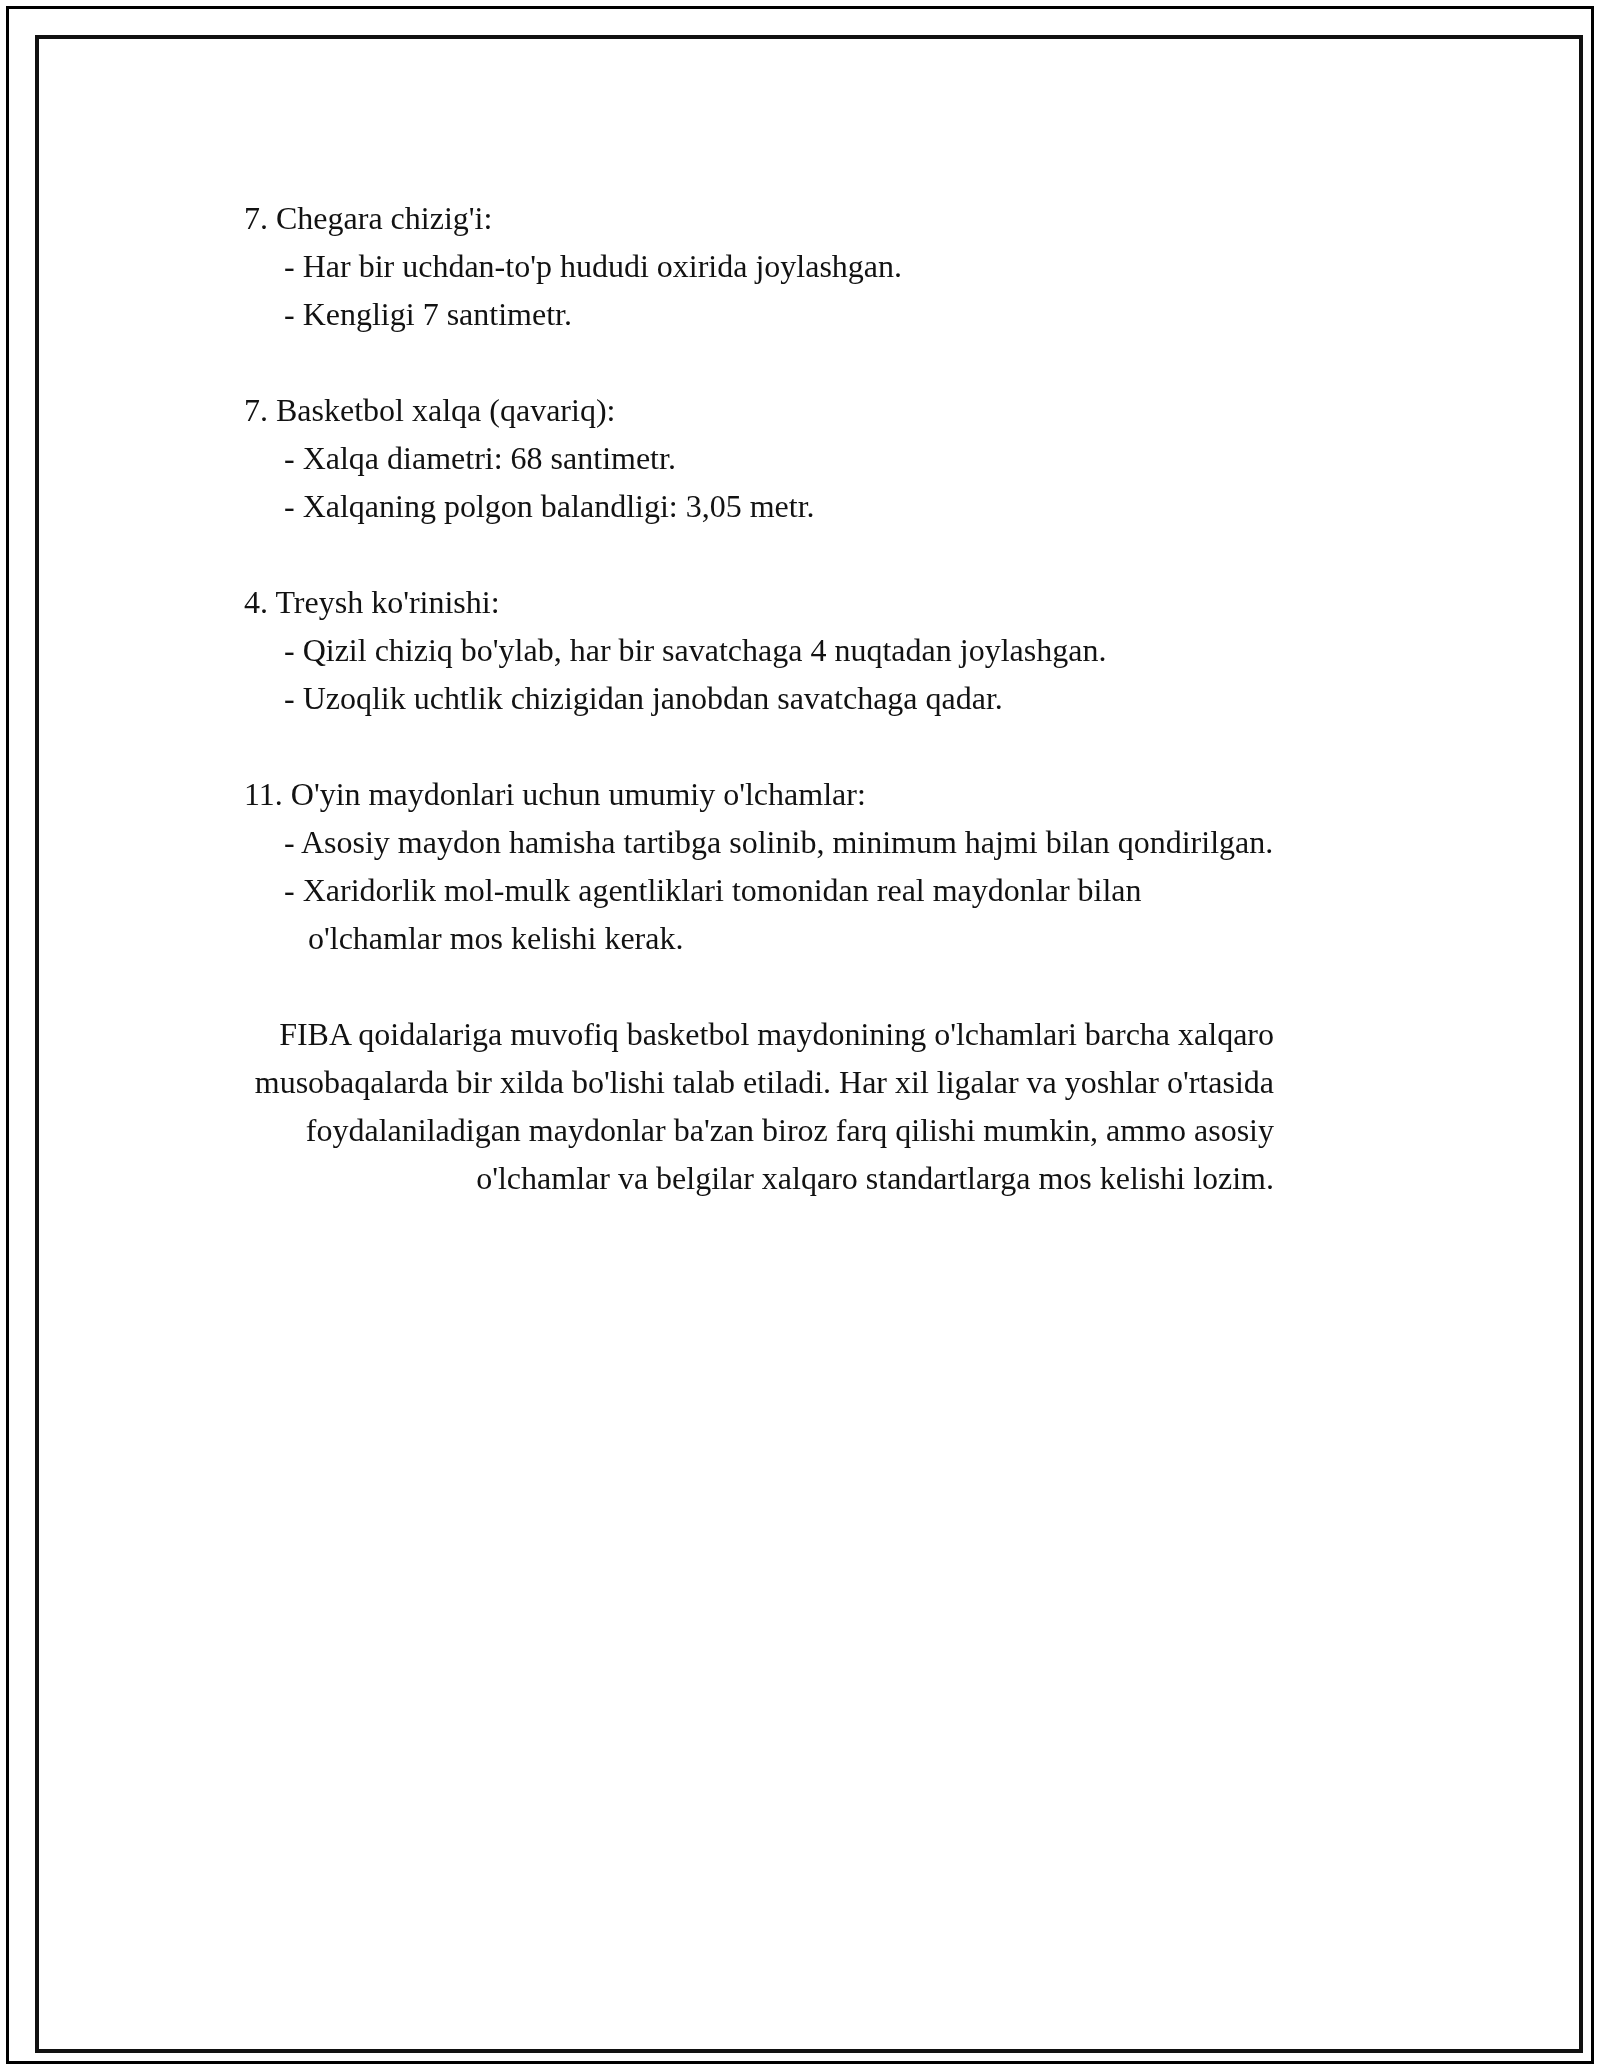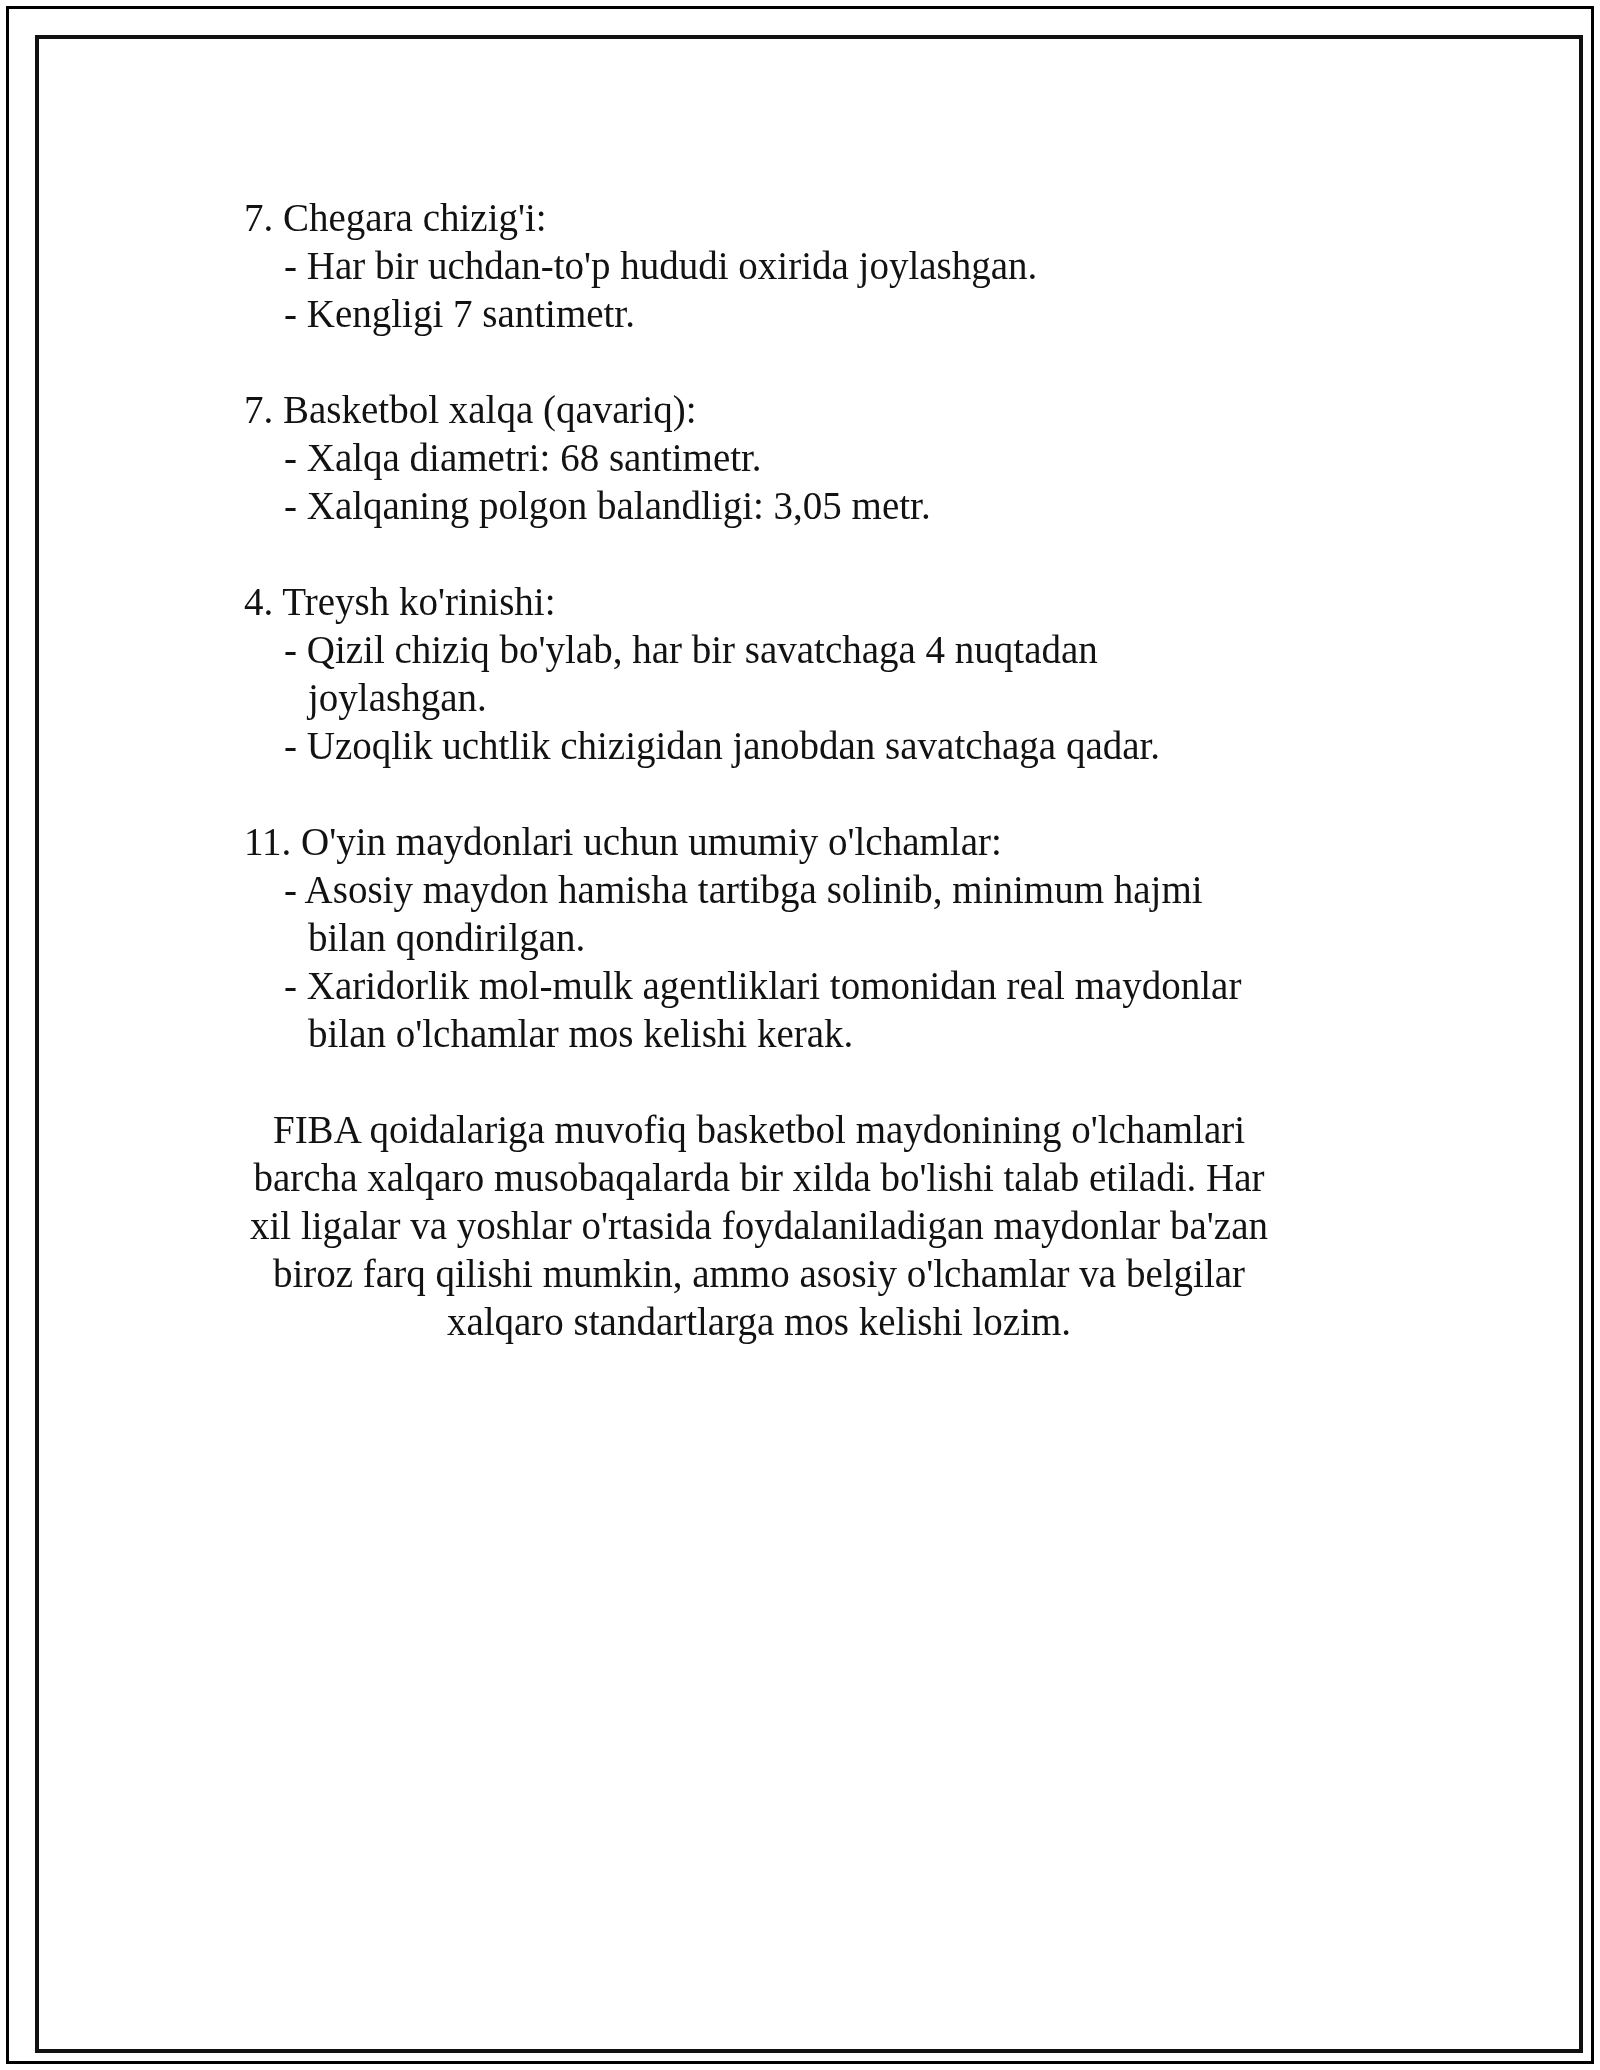--- a/index.html
+++ b/index.html
@@ -38,21 +38,21 @@
     border: 4px solid #111111;
     background: #ffffff;
   }
 
   .doc-body {
     position: absolute;
     left: 205px;
     top: 155px;
     width: 1030px;
     color: #121212;
-    font-size: 39px;
+    font-size: 32px;
     line-height: 48px;
   }
 
   .block {
     margin: 0 0 48px 0;
   }
   .block:last-child {
     margin-bottom: 0;
   }
 
@@ -69,21 +69,21 @@
 
   
   .line.bullet {
     padding-left: 24px;
     text-indent: -24px;
     margin-left: 40px;
   }
 
   .para {
     margin: 0;
-    text-align: center;
+    text-align: right;
   }
 </style>
 </head>
 <body>
 
 <div class="scan-frame">
   <div class="page-sheet">
     <div class="doc-body">
         <div class="block">
           <div class="line heading">7. Chegara chizig'i:</div>

